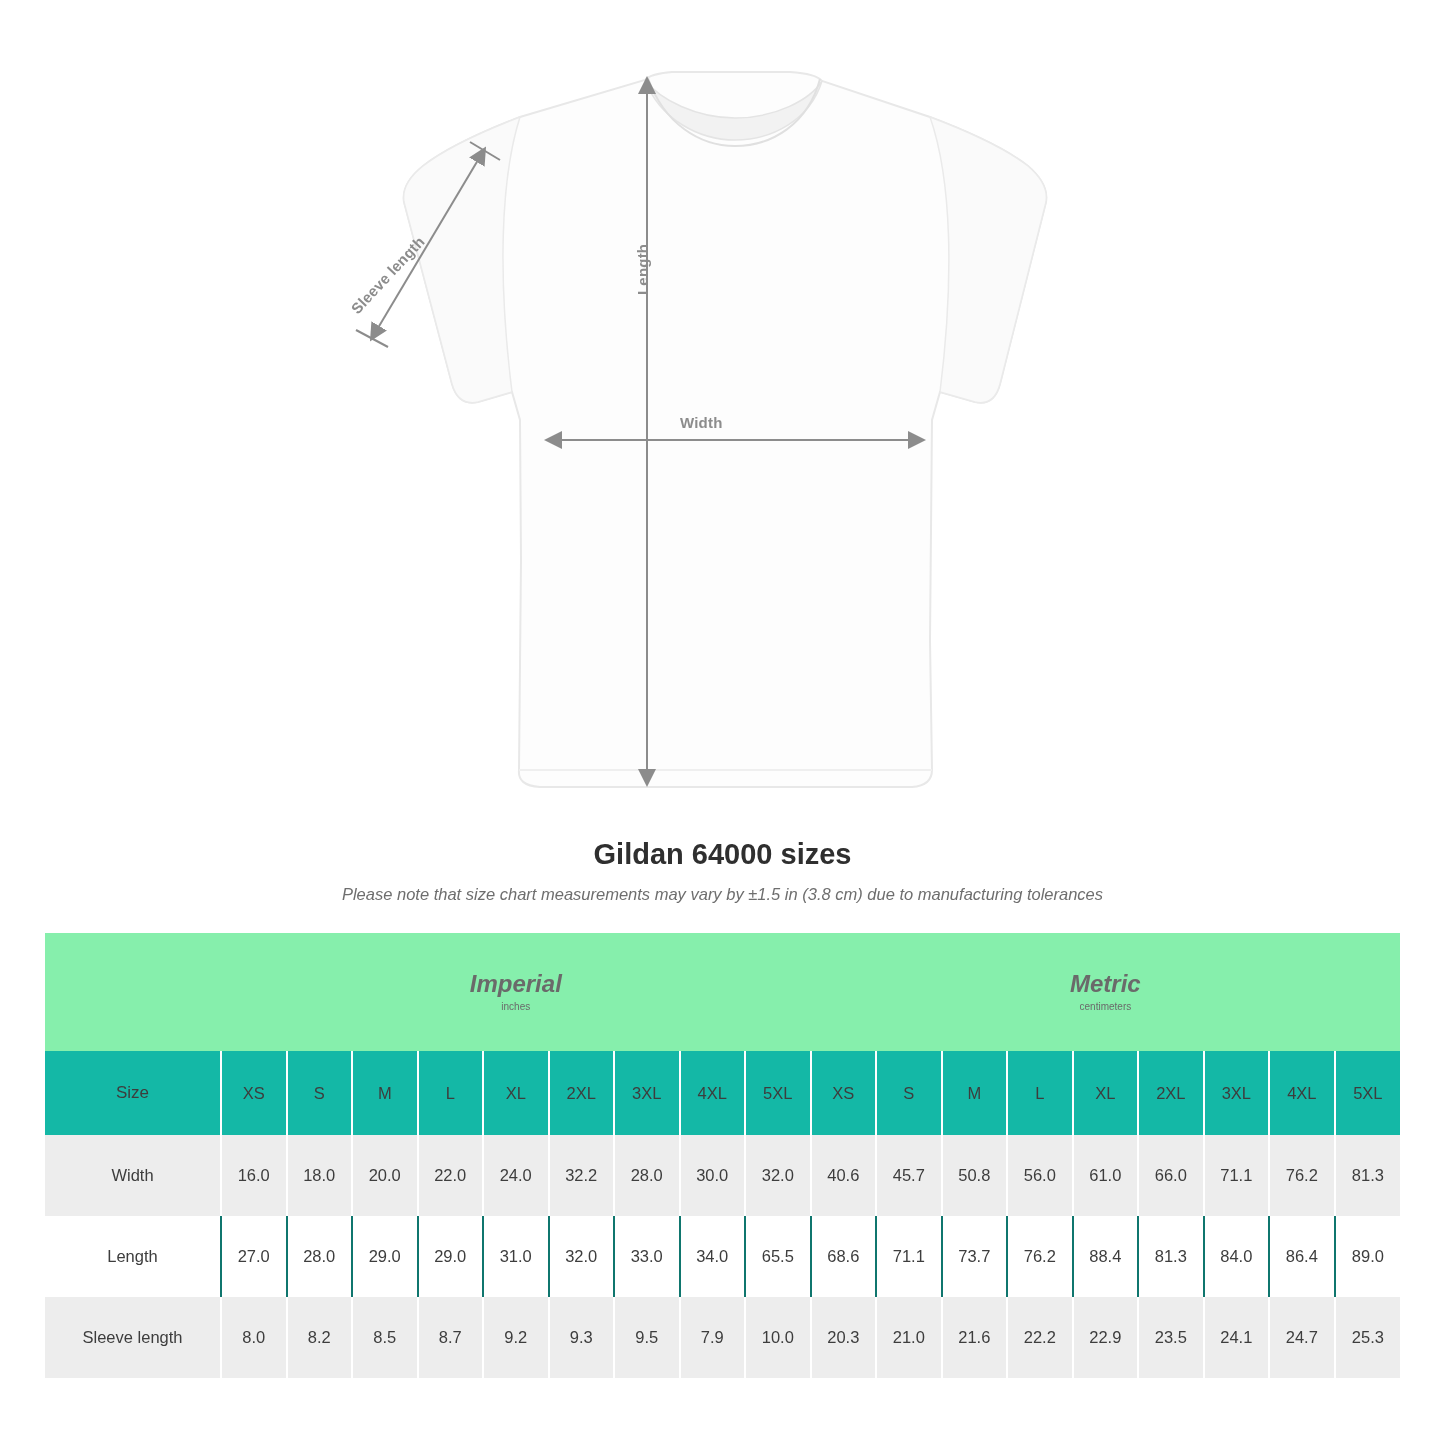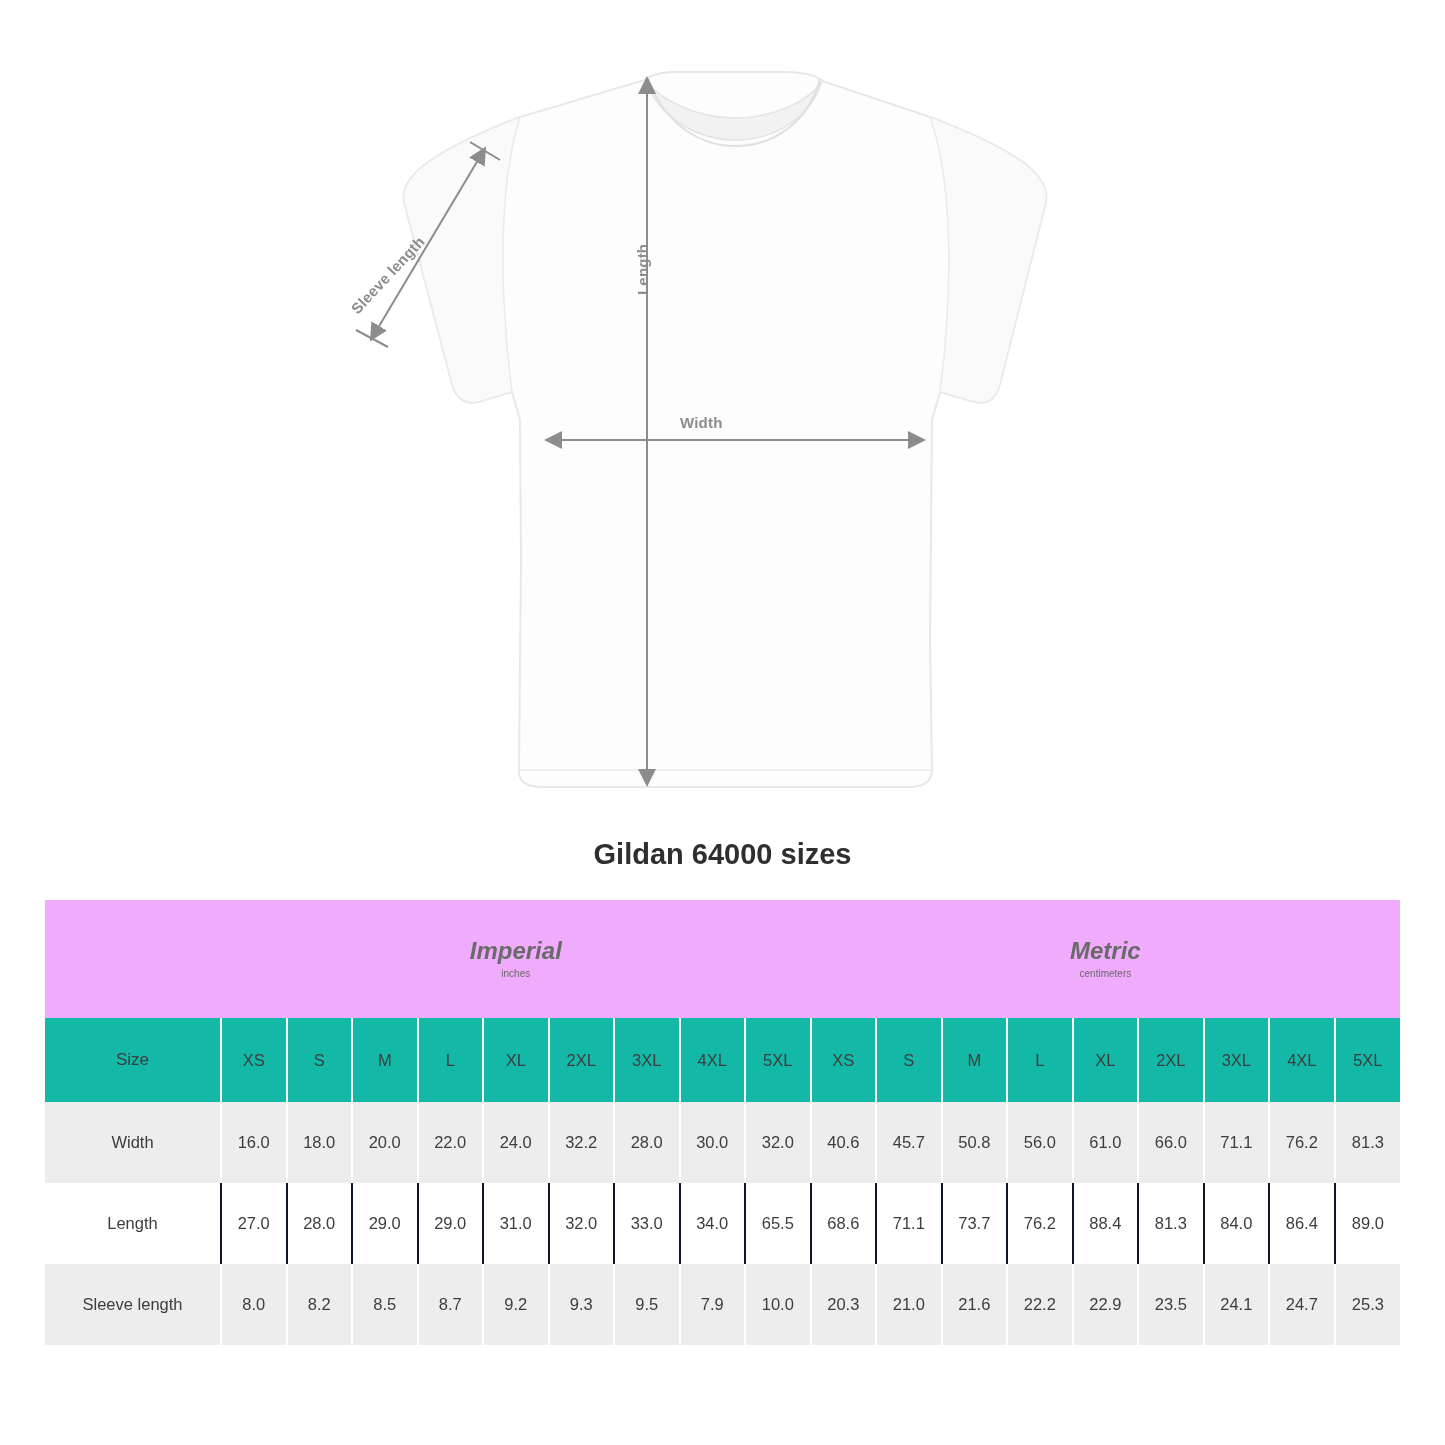--- a/index.html
+++ b/index.html
@@ -82,21 +82,21 @@
   table.size-table td,
   table.size-table th {
     text-align: center;
     vertical-align: middle;
     font-size: 16.5px;
     color: #3d3d3d;
     font-weight: normal;
     padding: 0;
   }
   .unit-row td {
-    background: #f0abfc;
+    background: #86efac;
     height: 118px;
   }
   .unit-name {
     font-size: 24px;
     font-style: italic;
     font-weight: bold;
     color: #6a6a6a;
     line-height: 1.25;
   }
   .unit-sub {
@@ -125,21 +125,21 @@
   }
   .rowlabel {
     font-weight: bold;
     font-size: 17px;
     color: #3d3d3d;
   }
   .cell-sep {
     border-left: 2px solid #ffffff;
   }
   .row-plain .cell-sep {
-    border-left: 2px solid #0f172a;
+    border-left: 2px solid #0f766e;
   }
   .metric-start {
     border-left: 2px solid #ffffff;
   }
 </style>
 </head>
 <body>
 
 <div class="illustration">
   <svg class="shirt-svg" width="1445" height="830" viewBox="0 0 1445 830">
@@ -198,20 +198,21 @@
     <line x1="470" y1="142" x2="500" y2="160" stroke="#8c8c8c" stroke-width="2"></line>
   </svg>
 
   <div class="dim-label label-width">Width</div>
   <div class="dim-label label-length">Length</div>
   <div class="dim-label label-sleeve">Sleeve length</div>
 </div>
 
 <div class="title-block">
   <h1 class="chart-title">Gildan 64000 sizes</h1>
+  <p class="chart-note">Please note that size chart measurements may vary by ±1.5 in (3.8 cm) due to manufacturing tolerances</p>
 </div>
 
 <div class="table-wrap">
   <table class="size-table">
     <colgroup>
       <col style="width:176px">
       <col span="18" style="width:65.5px">
     </colgroup>
     <tbody>
       <tr class="unit-row">

